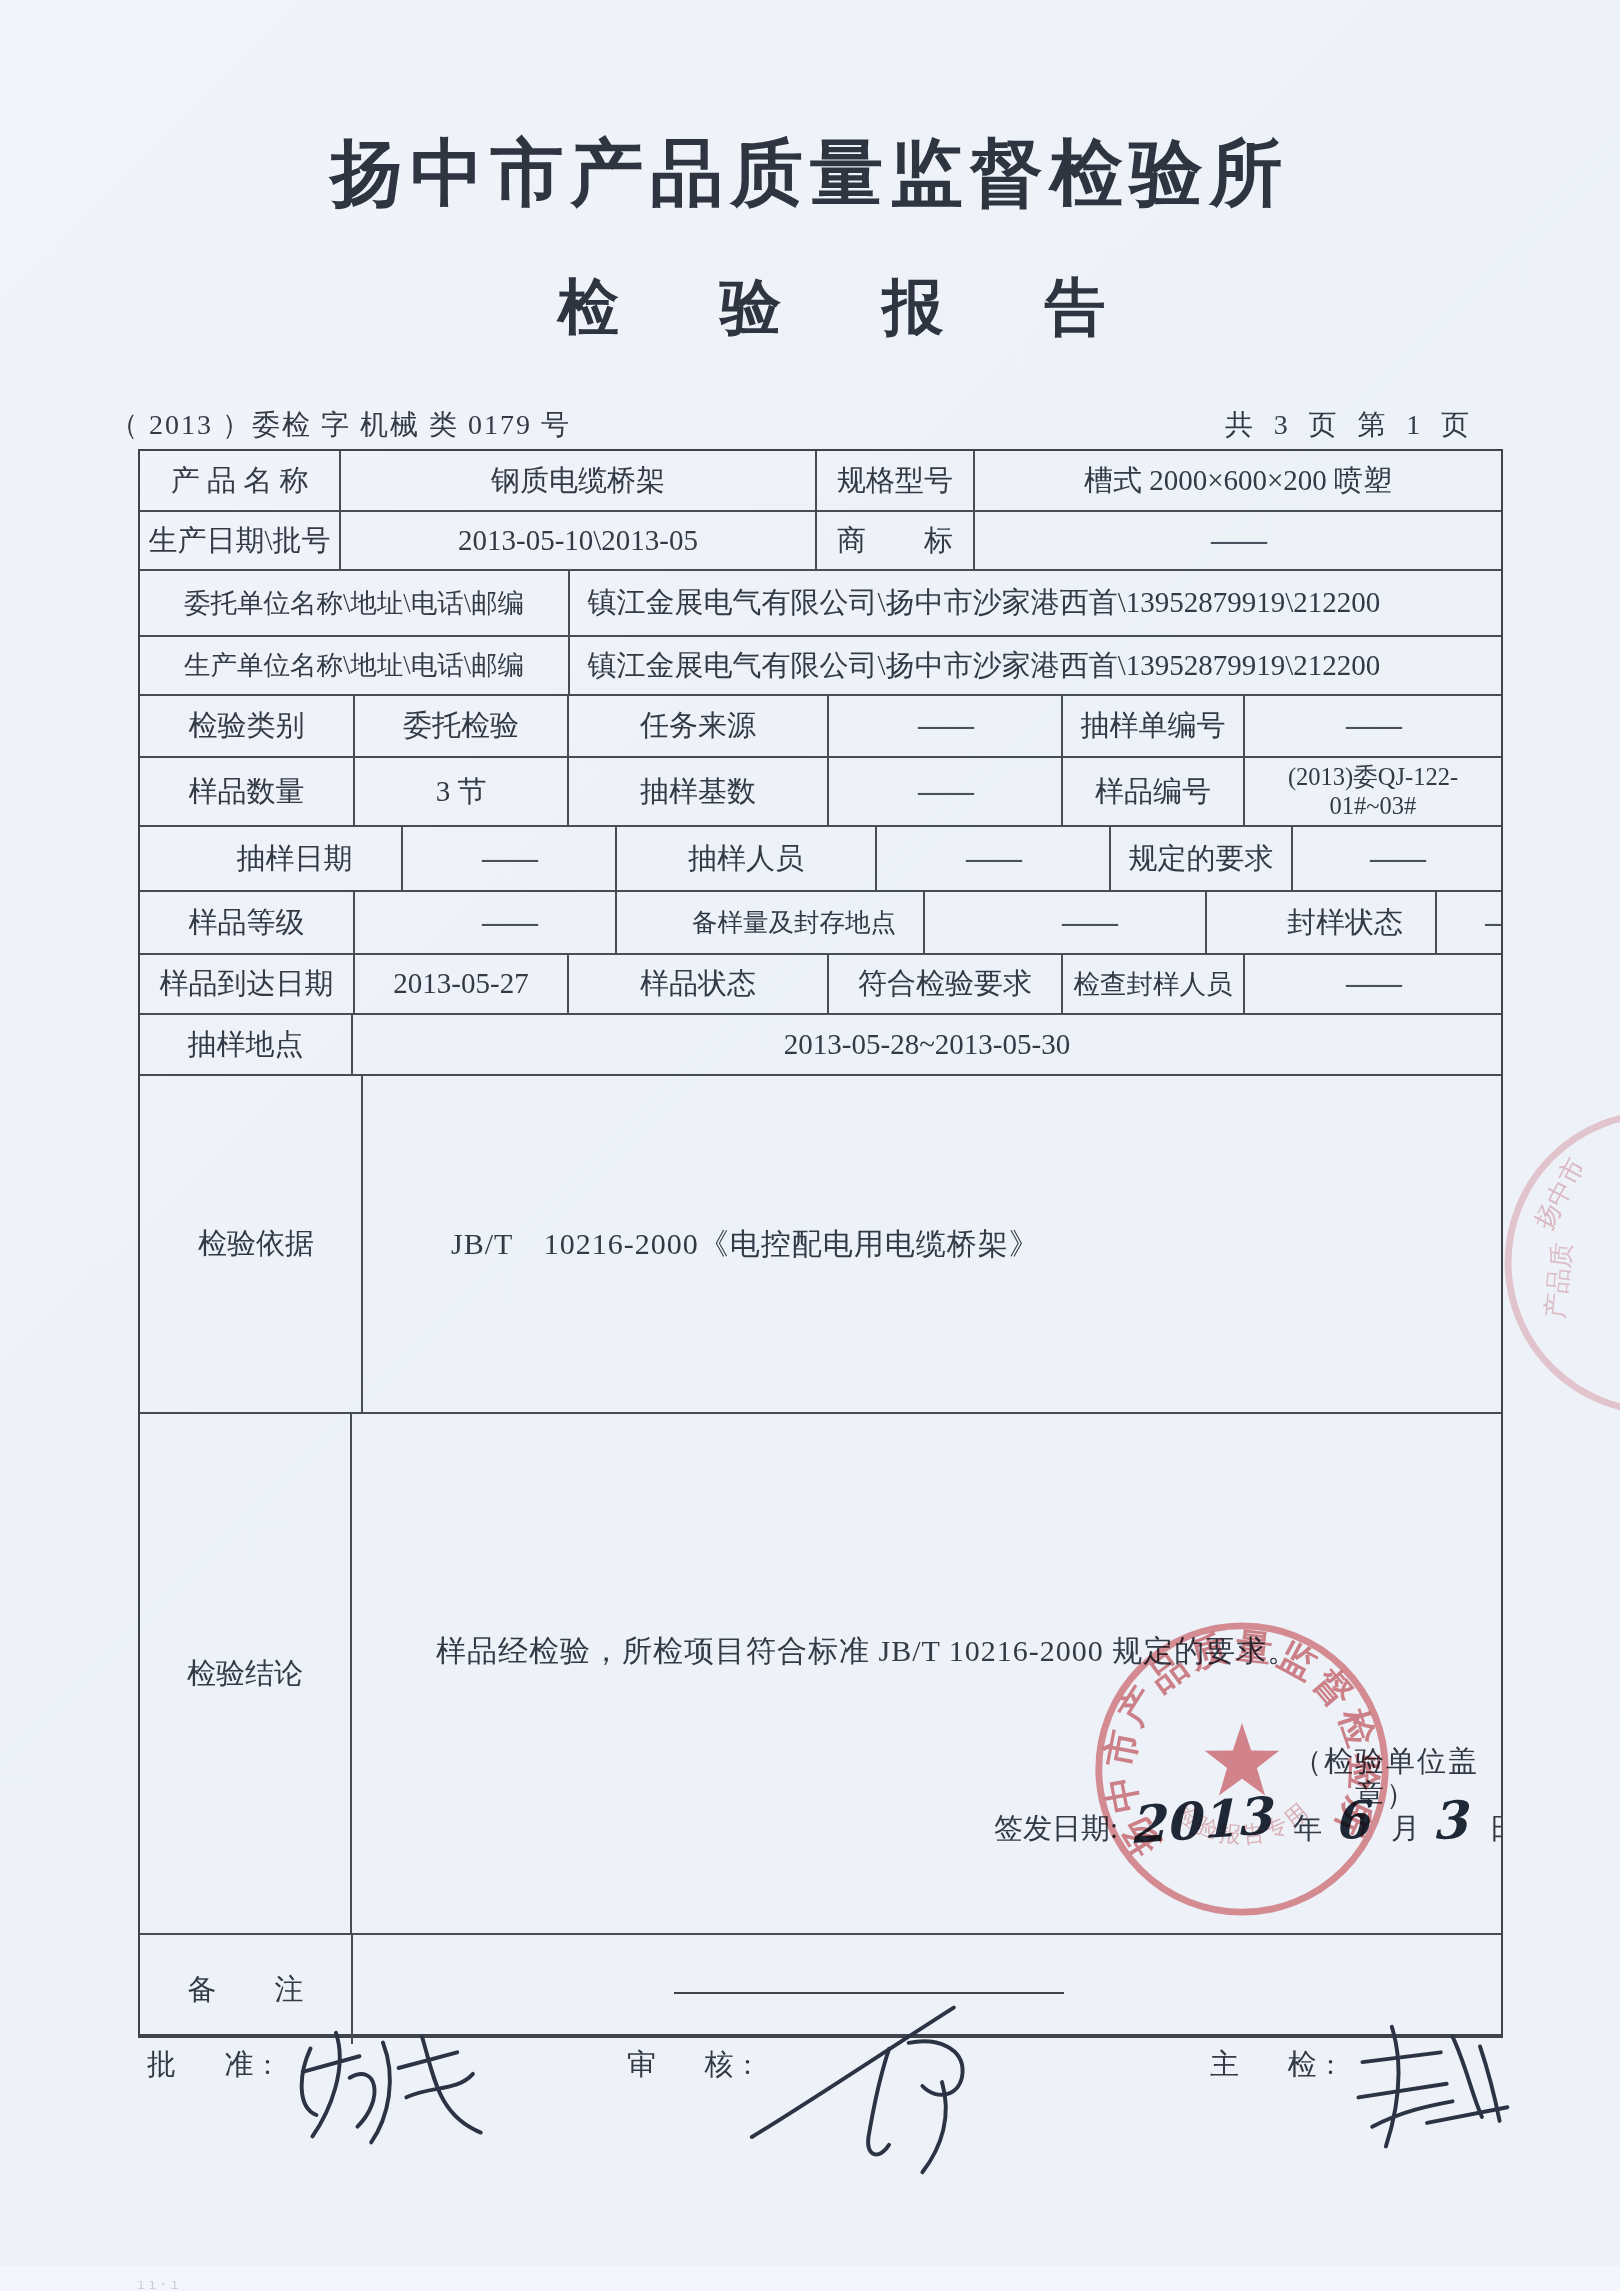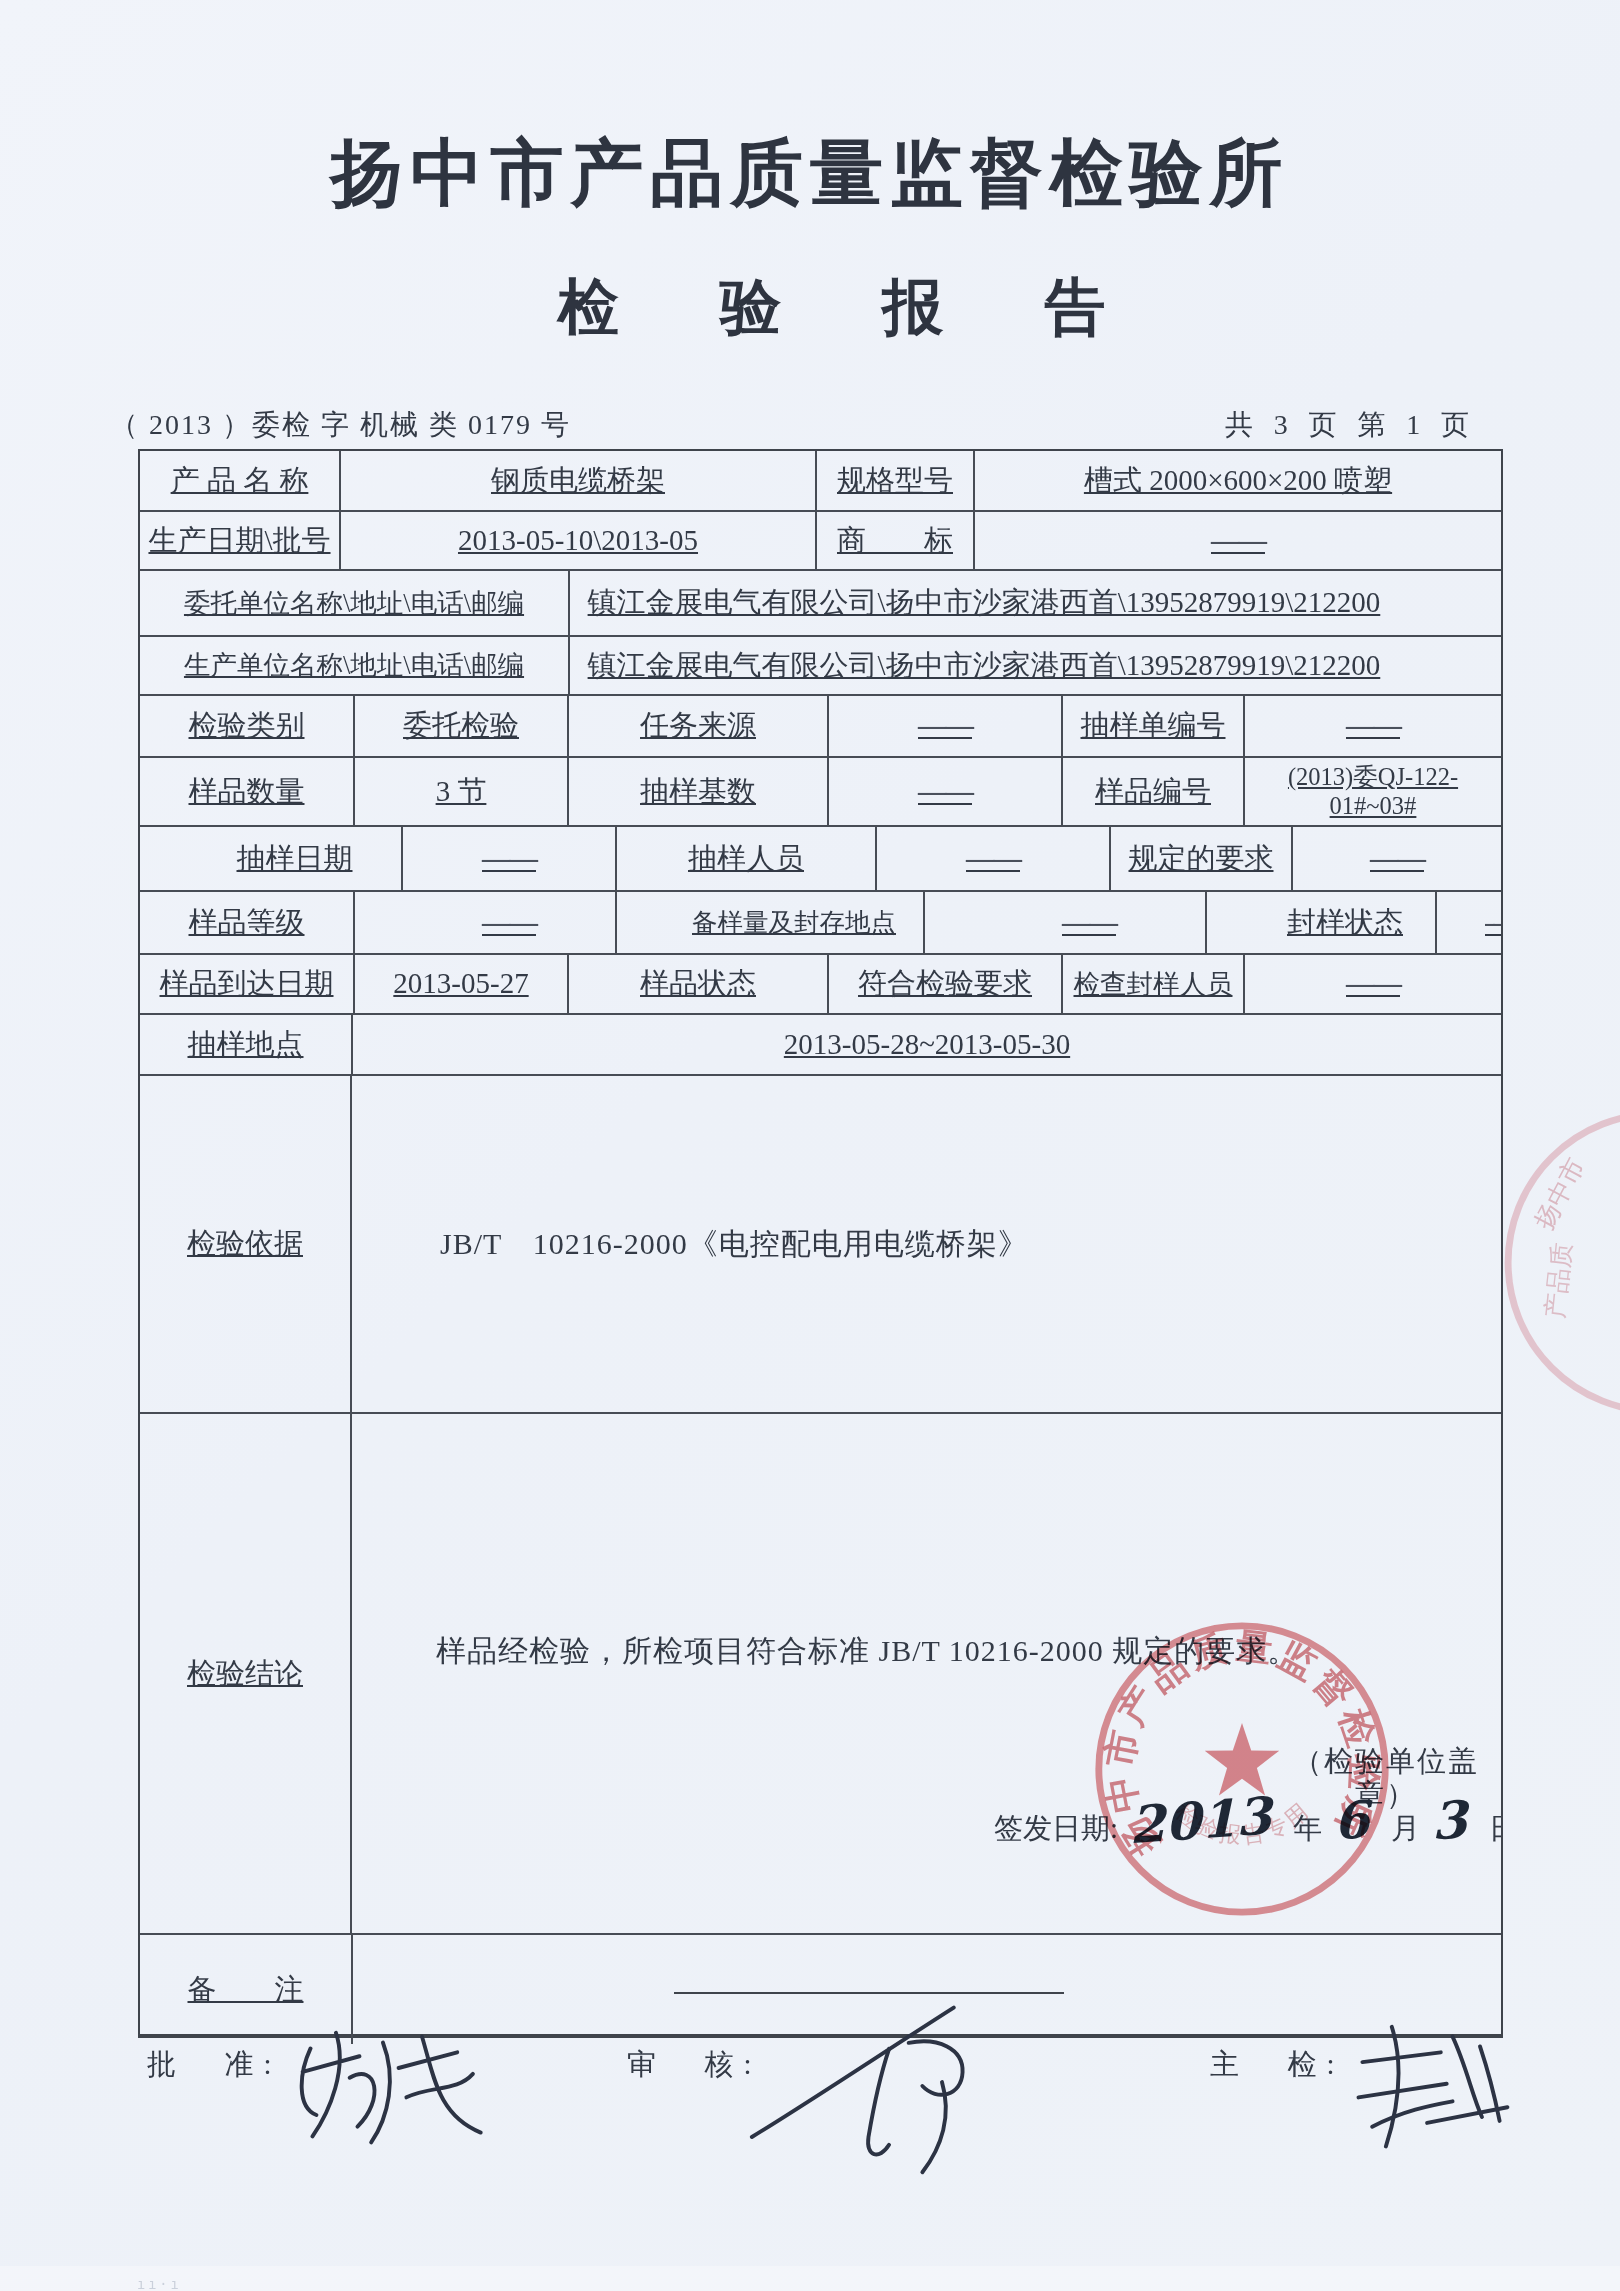--- a/index.html
+++ b/index.html
@@ -14,38 +14,38 @@
   .org-title{top:125px;font-size:73px;font-weight:700;letter-spacing:6.9px;color:#2e3440;}
   .report-title{top:267px;font-size:61px;font-weight:700;letter-spacing:43px;padding-left:43px;color:#2e3440;}
   .ref-no{left:110px;top:406px;font-size:28px;letter-spacing:2px;}
   .page-info{left:1225px;top:406px;font-size:28px;letter-spacing:6.9px;}
 
   
   .tbl{left:138px;top:449px;width:1361px;height:1583px;border:2.9px solid #3f444c;border-bottom-width:4.9px;box-sizing:content-box;}
   .row{display:grid;border-bottom:2px solid #474c55;box-sizing:border-box;}
   .row:last-child{border-bottom:none;}
   .c{display:flex;align-items:center;justify-content:center;border-right:2px solid #474c55;box-sizing:border-box;
-     font-size:29px;text-align:center;line-height:1.15;overflow:hidden;text-decoration:underline;}
+     font-size:29px;text-align:center;line-height:1.15;overflow:hidden;}
   .c:last-child{border-right:none;}
   .c.left{justify-content:flex-start;text-align:left;padding-left:17.6px;}
   .c.small{font-size:24.5px;}
   .c.sm27{font-size:26.5px;}
   .c.sm26{font-size:25.5px;}
   .dash{letter-spacing:-2px;color:#4a505c;font-weight:600;}
   .r1{grid-template-columns:201px 476px 158px 1fr;height:61px;}
   .r2{grid-template-columns:201px 476px 158px 1fr;height:59px;}
   .r3{grid-template-columns:430px 1fr;height:66px;}
   .r4{grid-template-columns:430px 1fr;height:59px;}
   .g1{grid-template-columns:215px 214px 260px 234px 182px 1fr;height:62px;}
   .g2{grid-template-columns:215px 214px 260px 234px 182px 1fr;height:69px;}
   .g3{grid-template-columns:215px 214px 260px 234px 182px 1fr;height:65px;padding-left:48px;}
   .g4{grid-template-columns:215px 214px 260px 234px 182px 1fr;height:63px;gap:48px;}
   .g5{grid-template-columns:215px 214px 260px 234px 182px 1fr;height:60px;}
   .r10{grid-template-columns:213px 1fr;height:61px;}
-  .r11{grid-template-columns:212px 1fr;height:338px;}
+  .r11{grid-template-columns:212px 1fr;height:338px;padding-left:11px;}
   .r12{grid-template-columns:212px 1fr;height:521px;}
   .r13{grid-template-columns:213px 1fr;height:109px;}
   .rel{position:relative;display:block;}
   .basis-val{position:absolute;left:88px;top:0;height:100%;display:flex;align-items:center;font-size:30px;letter-spacing:1px;}
   .concl-text{position:absolute;left:84px;top:220px;font-size:30px;letter-spacing:1px;white-space:nowrap;}
   .seal-note{position:absolute;left:919px;top:331px;font-size:29px;letter-spacing:2px;}
   .issue{position:absolute;left:642px;top:384px;display:flex;align-items:baseline;font-size:29px;white-space:nowrap;}
   .issue .unit{margin-left:17.6px;}
   .hand{font-family:"DejaVu Serif",serif;font-style:italic;font-weight:700;font-size:51px;color:#1f2836;
         display:inline-block;transform:rotate(-4deg) skewX(-5deg);margin-left:15.7px;line-height:0.9;}

